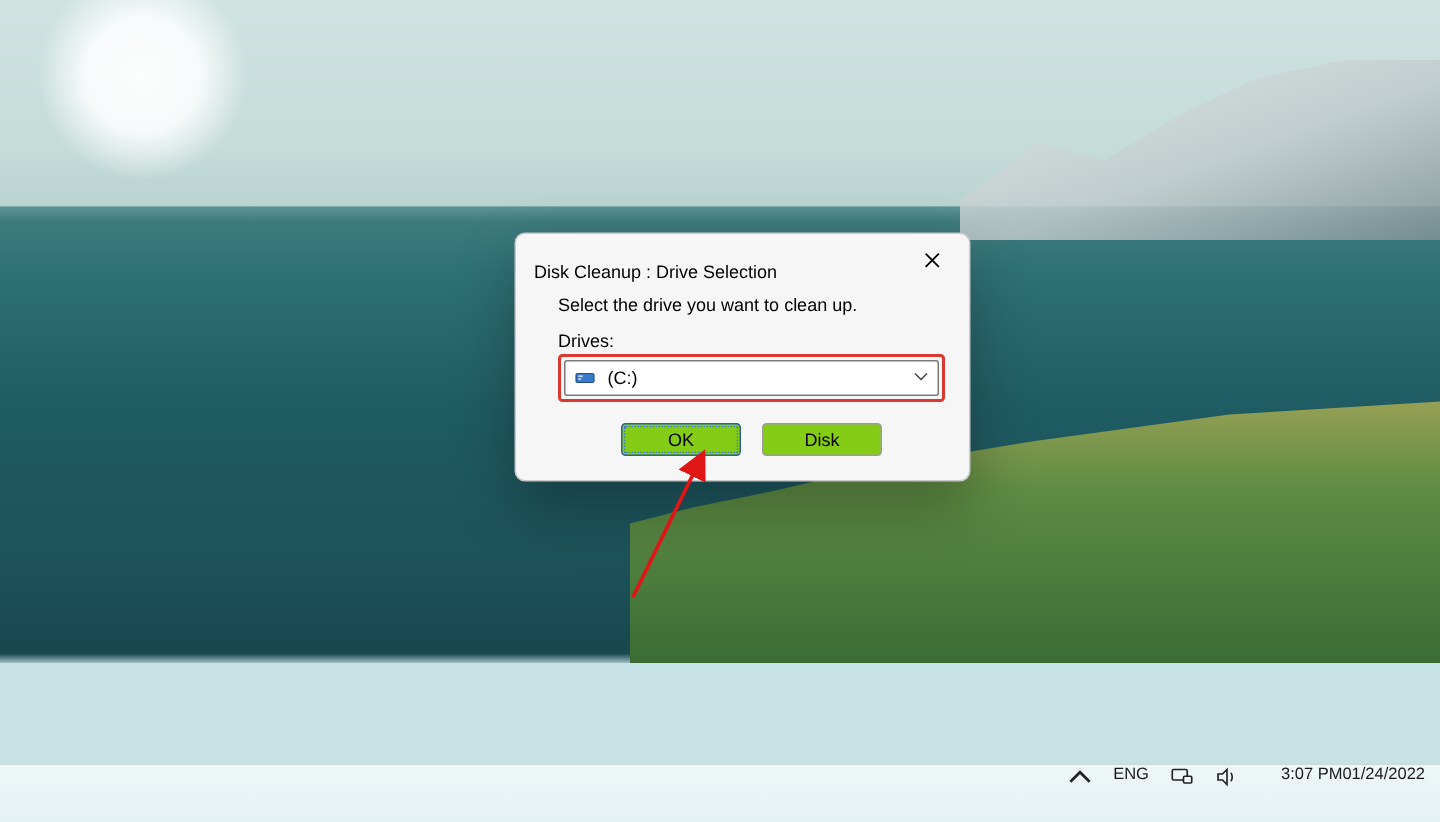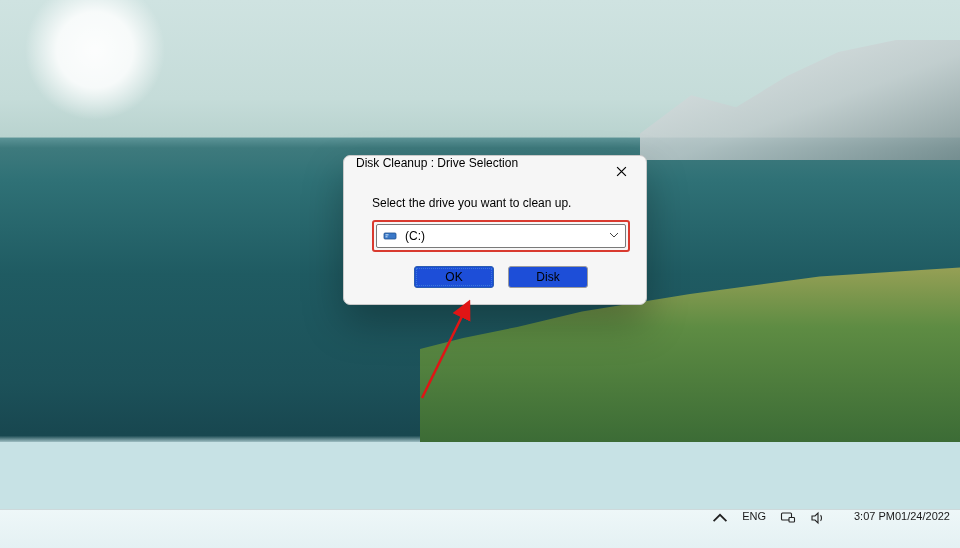--- a/index.html
+++ b/index.html
@@ -26,37 +26,37 @@
     background:linear-gradient(to bottom,#b7a872 0%,#9ca257 15%,#5e8c43 45%,#3a6a35 100%);
     clip-path:polygon(0% 55%,8% 50%,18% 45%,30% 38%,50% 30%,74% 22%,100% 18%,100% 100%,0% 100%);
   }
   .ui-strip{position:absolute;left:0;right:0;bottom:38px;height:68px;background:#c7e2e5;}
   
   .dialog{
     position:absolute;left:343px;top:155px;width:302px;
     background:#f6f6f6;border:1px solid #c9c9c9;border-radius:7px;
     box-shadow:0 18px 40px rgba(0,0,0,.28);
   }
-  .titlebar{display:flex;align-items:flex-start;height:32px;padding:0 4px 0 12px;}
+  .titlebar{display:flex;align-items:flex-end;height:32px;padding:0 4px 0 12px;}
   .titlebar .title{font-size:12px;color:#000;flex:1;}
   .close-btn{width:42px;height:30px;display:flex;align-items:center;justify-content:center;border:none;background:transparent;border-radius:4px;}
   .close-btn svg{width:11px;height:11px;}
   .body{padding:6px 16px 16px 28px;}
   .instr{font-size:12px;color:#000;margin:2px 0 10px 0;}
   .drv-label{font-size:12px;color:#000;margin-bottom:2px;}
   .dropdown-wrap{border:2px solid #d93a2f;border-radius:3px;padding:2px;margin-bottom:14px;}
   .dropdown{
     display:flex;align-items:center;gap:6px;
     height:22px;padding:0 6px;background:#fff;
     border:1px solid #7a7a7a;border-radius:2px;font-size:12px;position:relative;
   }
   .dropdown .chev{position:absolute;right:6px;top:50%;transform:translateY(-50%);}
   .btn-row{display:flex;justify-content:center;gap:14px;}
   .btn{
-    width:80px;height:22px;font-size:12px;background:#1d4ed8;
+    width:80px;height:22px;font-size:12px;background:#84cc16;
     border:1px solid #9c9c9c;border-radius:3px;display:flex;align-items:center;justify-content:center;
   }
   .btn.focused{outline:1px dotted #3a7bd5;outline-offset:-3px;border-color:#2a5db0;}
   
   .arrow{position:absolute;left:410px;top:298px;width:70px;height:105px;pointer-events:none;}
   
   .taskbar{
     position:absolute;left:0;right:0;bottom:0;height:38px;
     background:linear-gradient(to bottom,#eef7f8,#e4f1f3);
     border-top:1px solid #cdd9db;
@@ -82,20 +82,21 @@
       <button class="close-btn">
         <span class="ico">
           <svg viewBox="0 0 10 10">
               <path d="M1 1 L9 9 M9 1 L1 9" stroke="#000" stroke-width="1.1" fill="none"></path>
             </svg>
         </span>
       </button>
     </div>
     <div class="body">
       <div class="instr">Select the drive you want to clean up.</div>
+      <div class="drv-label">Drives:</div>
       <div class="dropdown-wrap">
         <div class="dropdown">
           <span class="ico">
             <svg viewBox="0 0 16 16">
               <rect x="1" y="5" width="12" height="6" rx="1" fill="#3a78c8" stroke="#205090" stroke-width="0.8"></rect>
               <rect x="2.5" y="6.2" width="3" height="1.2" fill="#bcd6f3"></rect>
               <rect x="2.5" y="8.2" width="2" height="1.2" fill="#bcd6f3"></rect>
             </svg>
           </span>
           <span> (C:)</span>

